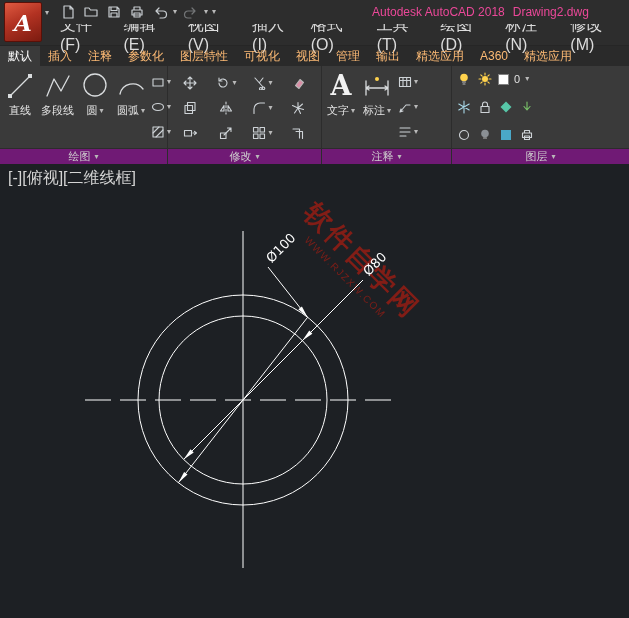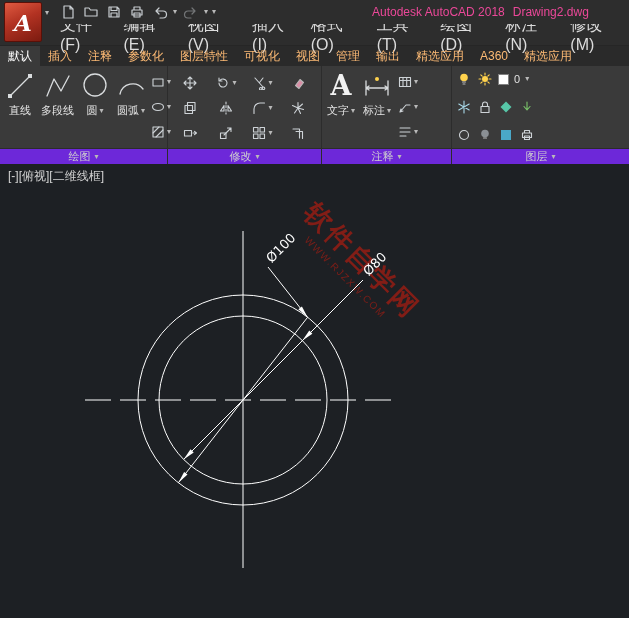--- a/index.html
+++ b/index.html
@@ -45,27 +45,27 @@
   .mod-grid{display:grid;grid-template-columns:repeat(4,36px);grid-auto-rows:25px;align-items:center;justify-items:center;padding:1px}
   .cellwrap{display:flex;align-items:center;gap:1px}
   .a-glyph{font-family:"DejaVu Serif","Liberation Serif",serif;font-size:27px;line-height:30px;color:#f2f2f2;font-weight:bold}
   .wrap2{width:26px;text-align:center;line-height:1.15;white-space:normal}
   .layer-right{display:flex;flex-direction:column;justify-content:space-between;padding:2px 1px}
   .lrow{display:flex;align-items:center;gap:5px}
   .swatch{width:11px;height:11px;background:#fff;border:1px solid #808080}
   .layer-name{font-size:11px;color:#e0e0e0}
 
   
-  .pfooter{height:16px;background:#6d28d9;display:flex;font-size:11px;color:#cfcfcf;border-top:1px solid #2c2c2c}
+  .pfooter{height:16px;background:#701a75;display:flex;font-size:11px;color:#cfcfcf;border-top:1px solid #2c2c2c}
   .fcell{display:flex;align-items:center;justify-content:center;gap:4px;border-right:1px solid #2c2c2c}
   .f-draw{width:168px}.f-mod{width:154px}.f-ann{width:130px}.f-lay{width:177px;border-right:none}
 
   
   .canvas{position:relative;width:629px;height:454px;background:#1d2024;overflow:hidden}
-  .vp-label{position:absolute;left:8px;top:4px;font-size:12px;color:#d4d4d4;z-index:3}
+  .vp-label{position:absolute;left:8px;top:4px;font-size:16px;color:#d4d4d4;z-index:3}
   .watermark{position:absolute;left:258px;top:77px;width:200px;transform:rotate(45deg);
     text-align:center;z-index:1;color:#8e1d15}
   .wm1{font-size:27px;font-weight:bold;letter-spacing:3px;opacity:.9}
   .wm2{font-size:10px;letter-spacing:1.5px;opacity:.85}
   .model-svg{position:absolute;left:0;top:0;z-index:2}
   .entity{stroke:#fff;stroke-width:1;fill:none}
   .cl-dash{stroke-dasharray:26 9}
   .arrow{fill:#fff;stroke:none}
   .dimtext{fill:#fff;font-size:13px;font-family:"DejaVu Sans","Liberation Sans",sans-serif}
 </style>

